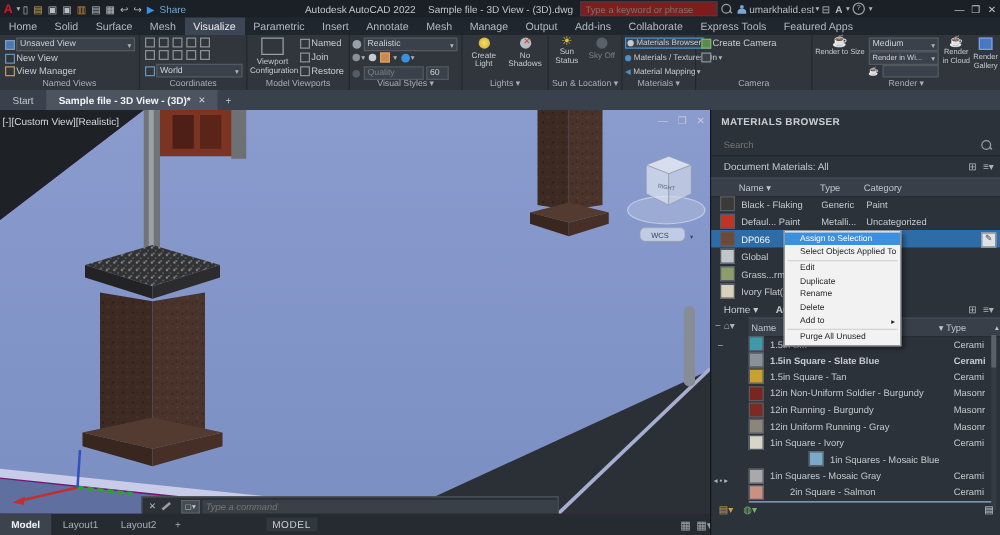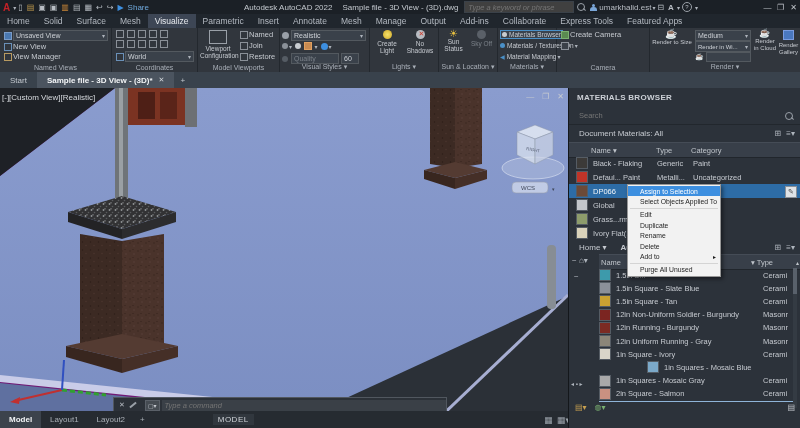--- a/index.html
+++ b/index.html
@@ -5,22 +5,22 @@
   html,body{margin:0;padding:0;background:#14171b;font-family:"Liberation Sans",sans-serif;}
   #app{position:relative;width:800px;height:428px;overflow:hidden;background:#23272d;color:#c8ccd2;
        -webkit-user-select:none;user-select:none;}
   .abs{position:absolute;}
   .row{display:flex;align-items:center;}
   
   #titlebar{left:0;top:0;width:800px;height:14px;background:#1b2026;font-size:8px;color:#b8bdc4;}
   #titlebar .glyph{font-size:8px;margin:0 2px;}
   .alogo{color:#c22127;font-weight:bold;font-size:10px;margin:0 2px 0 3px;}
   #qat span{margin:0 2px;}
-  .searchbox{background:#404040;border:1px solid #3a4149;height:10px;width:102px;margin-left:6px;
-             color:#8a9098;font-style:italic;font-size:7.5px;padding:0 3px;font-family:"Liberation Sans",sans-serif;}
+  .searchbox{background:#7f1d1d;border:1px solid #3a4149;height:10px;width:102px;margin-left:6px;
+             color:#8a9098;font-size:7.5px;padding:0 3px;font-family:"Liberation Sans",sans-serif;}
   .winbtn{width:13px;text-align:center;color:#c0c4ca;font-size:8px;}
   .person{width:7px;height:7px;position:relative;margin:0 2px;}
   .person:before{content:"";position:absolute;left:2px;top:0;width:3px;height:3px;border-radius:50%;background:#7aa6d8;}
   .person:after{content:"";position:absolute;left:0;top:3px;width:7px;height:4px;border-radius:3px 3px 0 0;background:#7aa6d8;}
   .mag{width:6px;height:6px;border:1px solid #9aa0a8;border-radius:50%;position:relative;margin:0 3px;}
   .mag:after{content:"";position:absolute;left:5px;top:5px;width:3px;height:1px;background:#9aa0a8;transform:rotate(45deg);}
   
   #ribbon-tabs{left:0;top:14px;width:800px;height:14px;background:#20262d;font-size:8.5px;display:flex;align-items:center;}
   .rtab{padding:2px 7px;color:#b4bac2;white-space:nowrap;}
   .rtab.active{background:#3d4655;color:#e8ebef;}
@@ -549,21 +549,21 @@
       <span style="margin-left:2px;">Name</span>
       <span style="margin-left:auto;margin-right:28px;">▾ <span>Type</span></span>
       <span style="position:absolute;right:2px;font-size:6px;">▴</span>
     </div>
     <div id="mb-librows">
         <div class="lrow" style="top: 180px;">
           <span class="thumb" style="background: rgb(61, 154, 171);"></span>
           <span class="lname">1.5in S...</span>
           <span class="ltype">Cerami</span>
         </div>
-        <div class="lrow" style="top: 193.2px;">
+        <div class="lrow" style="top: 193.2px; font-weight: bold;">
           <span class="thumb" style="background: rgb(139, 144, 153);"></span>
           <span class="lname">1.5in Square - Slate Blue</span>
           <span class="ltype">Cerami</span>
         </div>
         <div class="lrow" style="top: 206.4px;">
           <span class="thumb" style="background: rgb(201, 161, 50);"></span>
           <span class="lname">1.5in Square - Tan</span>
           <span class="ltype">Cerami</span>
         </div>
         <div class="lrow" style="top: 219.6px;">
@@ -589,21 +589,21 @@
         <div class="lrow" style="top: 272.4px; padding-left: 48px;">
           <span class="thumb" style="background: rgb(123, 169, 201);"></span>
           <span class="lname">1in Squares - Mosaic Blue</span>
           <span class="ltype">Cerami</span>
         </div>
         <div class="lrow" style="top: 285.6px;">
           <span class="thumb" style="background: rgb(169, 169, 169);"></span>
           <span class="lname">1in Squares - Mosaic Gray</span>
           <span class="ltype">Cerami</span>
         </div>
-        <div class="lrow underline" style="top: 298.8px;">
+        <div class="lrow underline" style="top: 298.8px; gap: 16px;">
           <span class="thumb" style="background: rgb(201, 145, 129);"></span>
           <span class="lname">2in Square - Salmon</span>
           <span class="ltype">Cerami</span>
         </div>
       </div>
     <div id="mb-scroll" class="abs">
         <div></div>
       </div>
 
     <div class="abs row" style="left:0;top:312px;width:232px;height:15px;color:#c6cad0;">

